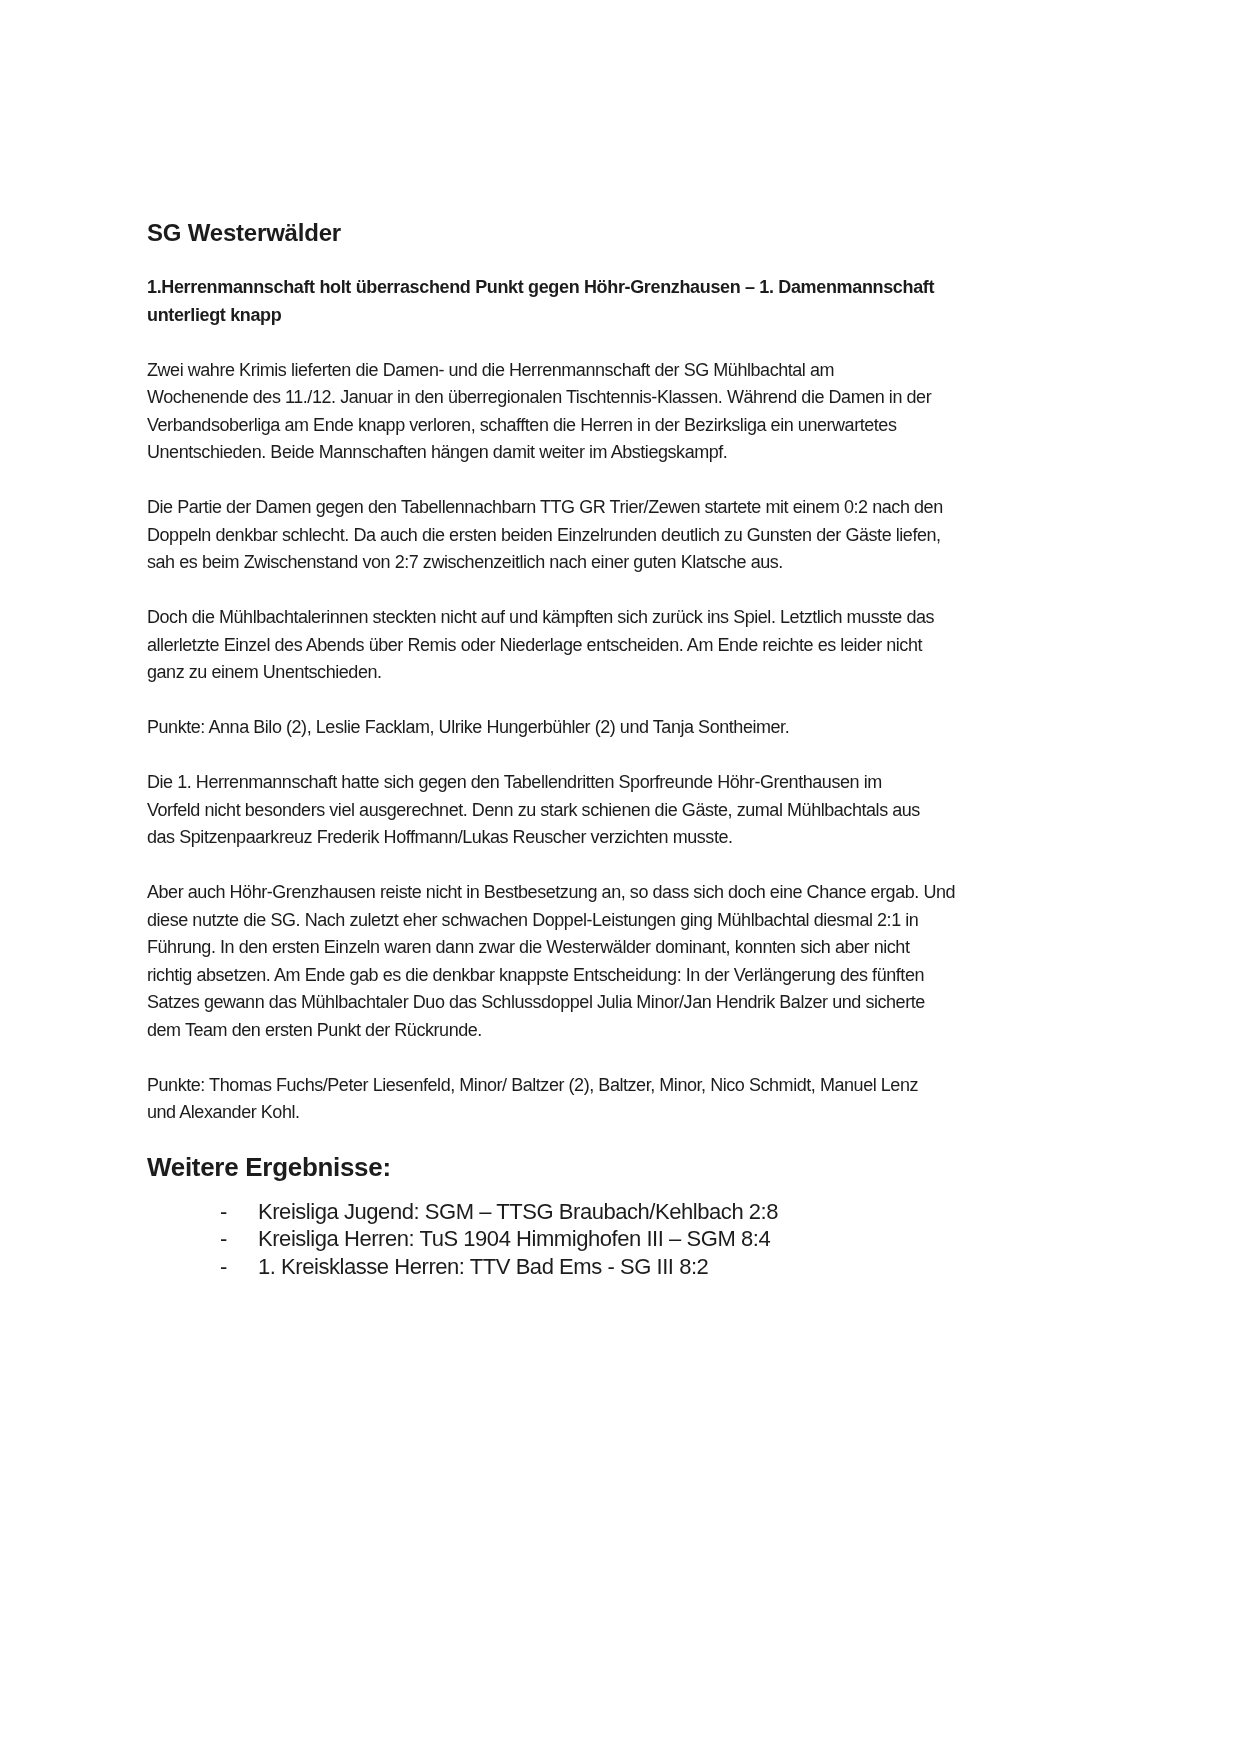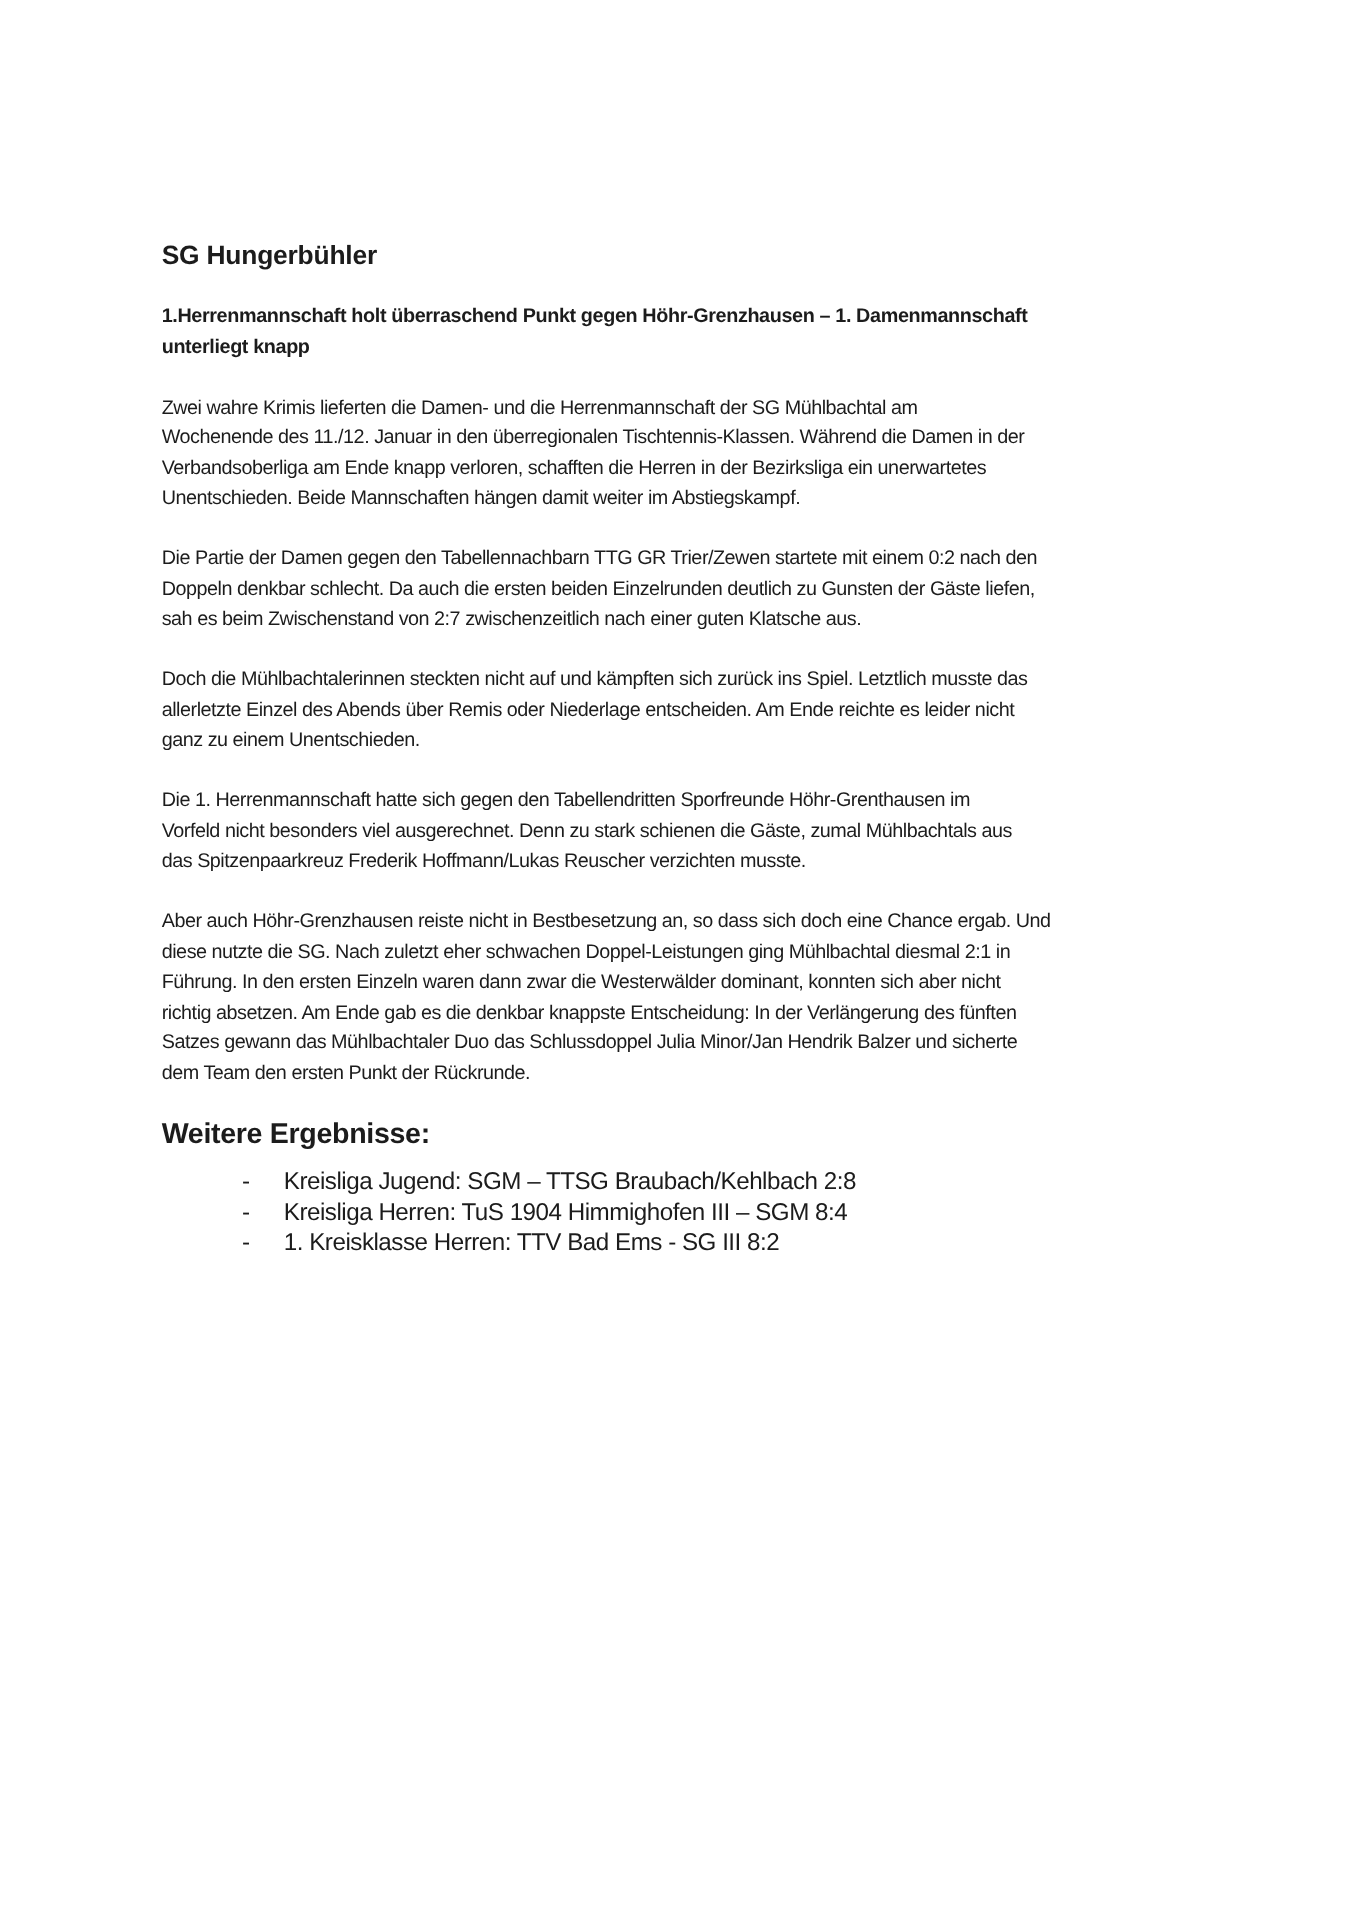--- a/index.html
+++ b/index.html
@@ -66,51 +66,54 @@
   }
   .result-text {
     white-space: pre;
   }
 </style>
 </head>
 <body>
 
 <div class="page">
 
-  <h1 class="doc-title">SG Hungerbühler</h1>
+  <h1 class="doc-title">SG Westerwälder</h1>
 
   <h2 class="headline">1.Herrenmannschaft holt überraschend Punkt gegen Höhr-Grenzhausen – 1. Damenmannschaft
 unterliegt knapp</h2>
 
   <p class="para">Zwei wahre Krimis lieferten die Damen- und die Herrenmannschaft der SG Mühlbachtal am
 Wochenende des 11./12. Januar in den überregionalen Tischtennis-Klassen. Während die Damen in der
 Verbandsoberliga am Ende knapp verloren, schafften die Herren in der Bezirksliga ein unerwartetes
 Unentschieden. Beide Mannschaften hängen damit weiter im Abstiegskampf.</p>
 
   <p class="para">Die Partie der Damen gegen den Tabellennachbarn TTG GR Trier/Zewen startete mit einem 0:2 nach den
 Doppeln denkbar schlecht. Da auch die ersten beiden Einzelrunden deutlich zu Gunsten der Gäste liefen,
 sah es beim Zwischenstand von 2:7 zwischenzeitlich nach einer guten Klatsche aus.</p>
 
   <p class="para">Doch die Mühlbachtalerinnen steckten nicht auf und kämpften sich zurück ins Spiel. Letztlich musste das
 allerletzte Einzel des Abends über Remis oder Niederlage entscheiden. Am Ende reichte es leider nicht
 ganz zu einem Unentschieden.</p>
 
+  <p class="para">Punkte: Anna Bilo (2), Leslie Facklam, Ulrike Hungerbühler (2) und Tanja Sontheimer.</p>
 
   <p class="para">Die 1. Herrenmannschaft hatte sich gegen den Tabellendritten Sporfreunde Höhr-Grenthausen im
 Vorfeld nicht besonders viel ausgerechnet. Denn zu stark schienen die Gäste, zumal Mühlbachtals aus
 das Spitzenpaarkreuz Frederik Hoffmann/Lukas Reuscher verzichten musste.</p>
 
   <p class="para">Aber auch Höhr-Grenzhausen reiste nicht in Bestbesetzung an, so dass sich doch eine Chance ergab. Und
 diese nutzte die SG. Nach zuletzt eher schwachen Doppel-Leistungen ging Mühlbachtal diesmal 2:1 in
 Führung. In den ersten Einzeln waren dann zwar die Westerwälder dominant, konnten sich aber nicht
 richtig absetzen. Am Ende gab es die denkbar knappste Entscheidung: In der Verlängerung des fünften
 Satzes gewann das Mühlbachtaler Duo das Schlussdoppel Julia Minor/Jan Hendrik Balzer und sicherte
 dem Team den ersten Punkt der Rückrunde.</p>
 
 
+  <p class="para">Punkte: Thomas Fuchs/Peter Liesenfeld, Minor/ Baltzer (2), Baltzer, Minor, Nico Schmidt, Manuel Lenz
+und Alexander Kohl.</p>
 
   <h3 class="results-heading">Weitere Ergebnisse:</h3>
 
   <div class="results-list">
 
     <div class="result-item">
       <span class="bullet-marker">-</span>
       <span class="result-text">Kreisliga Jugend: SGM – TTSG Braubach/Kehlbach 2:8</span>
     </div>
 

